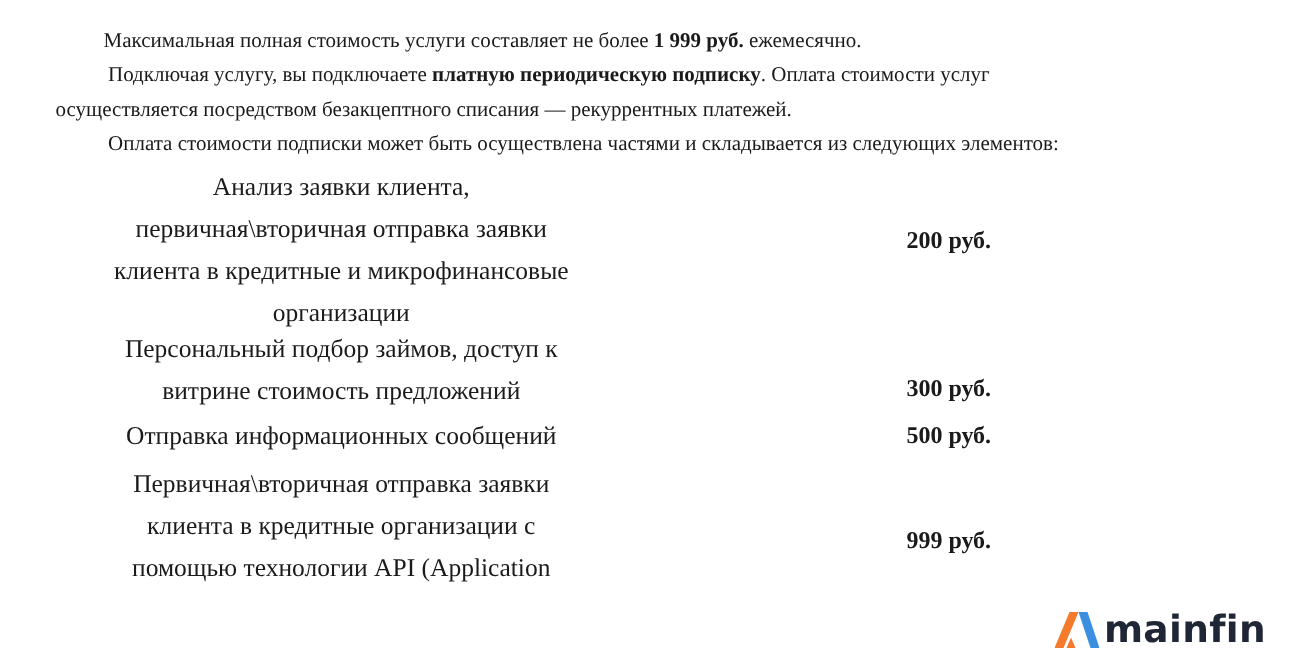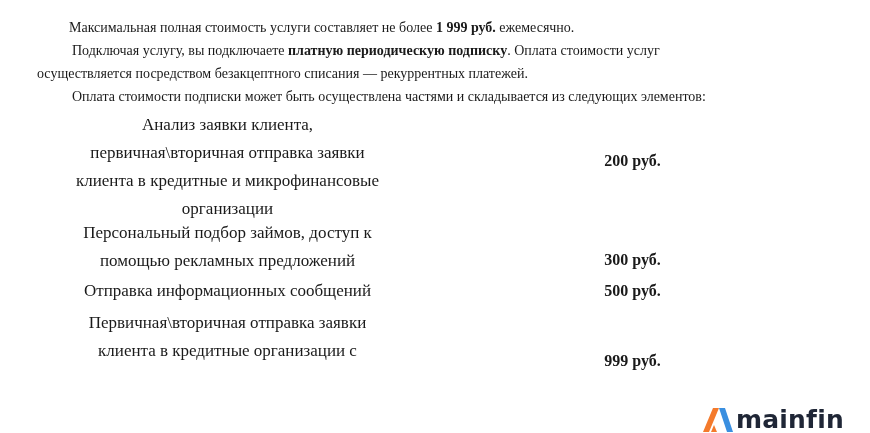--- a/index.html
+++ b/index.html
@@ -65,36 +65,37 @@
     <div>первичная\вторичная отправка заявки</div>
     <div>клиента в кредитные и микрофинансовые</div>
     <div>организации</div>
   </div>
   <div class="price">200 руб.</div>
 </div>
 
 <div class="row r2">
   <div class="desc">
     <div>Персональный подбор займов, доступ к</div>
-    <div>помощью рекламных предложений</div>
+    <div>витрине стоимость предложений</div>
   </div>
   <div class="price">300 руб.</div>
 </div>
 
 <div class="row r3">
   <div class="desc">
     <div>Отправка информационных сообщений</div>
   </div>
   <div class="price">500 руб.</div>
 </div>
 
 <div class="row r4">
   <div class="desc">
     <div>Первичная\вторичная отправка заявки</div>
     <div>клиента в кредитные организации с</div>
+    <div>помощью технологии API (Application</div>
   </div>
   <div class="price">999 руб.</div>
 </div>
 
 <div class="logo">
   <svg class="logo-mark" viewBox="0 0 30 24">
     <polygon points="0,24 10,0 16,0 6,24" fill="#f47a2c"></polygon>
     <polygon points="8,24 11,17 14,24" fill="#f47a2c"></polygon>
     <polygon points="16,0 22,0 30,24 24,24" fill="#3a8fe0"></polygon>
   </svg>

